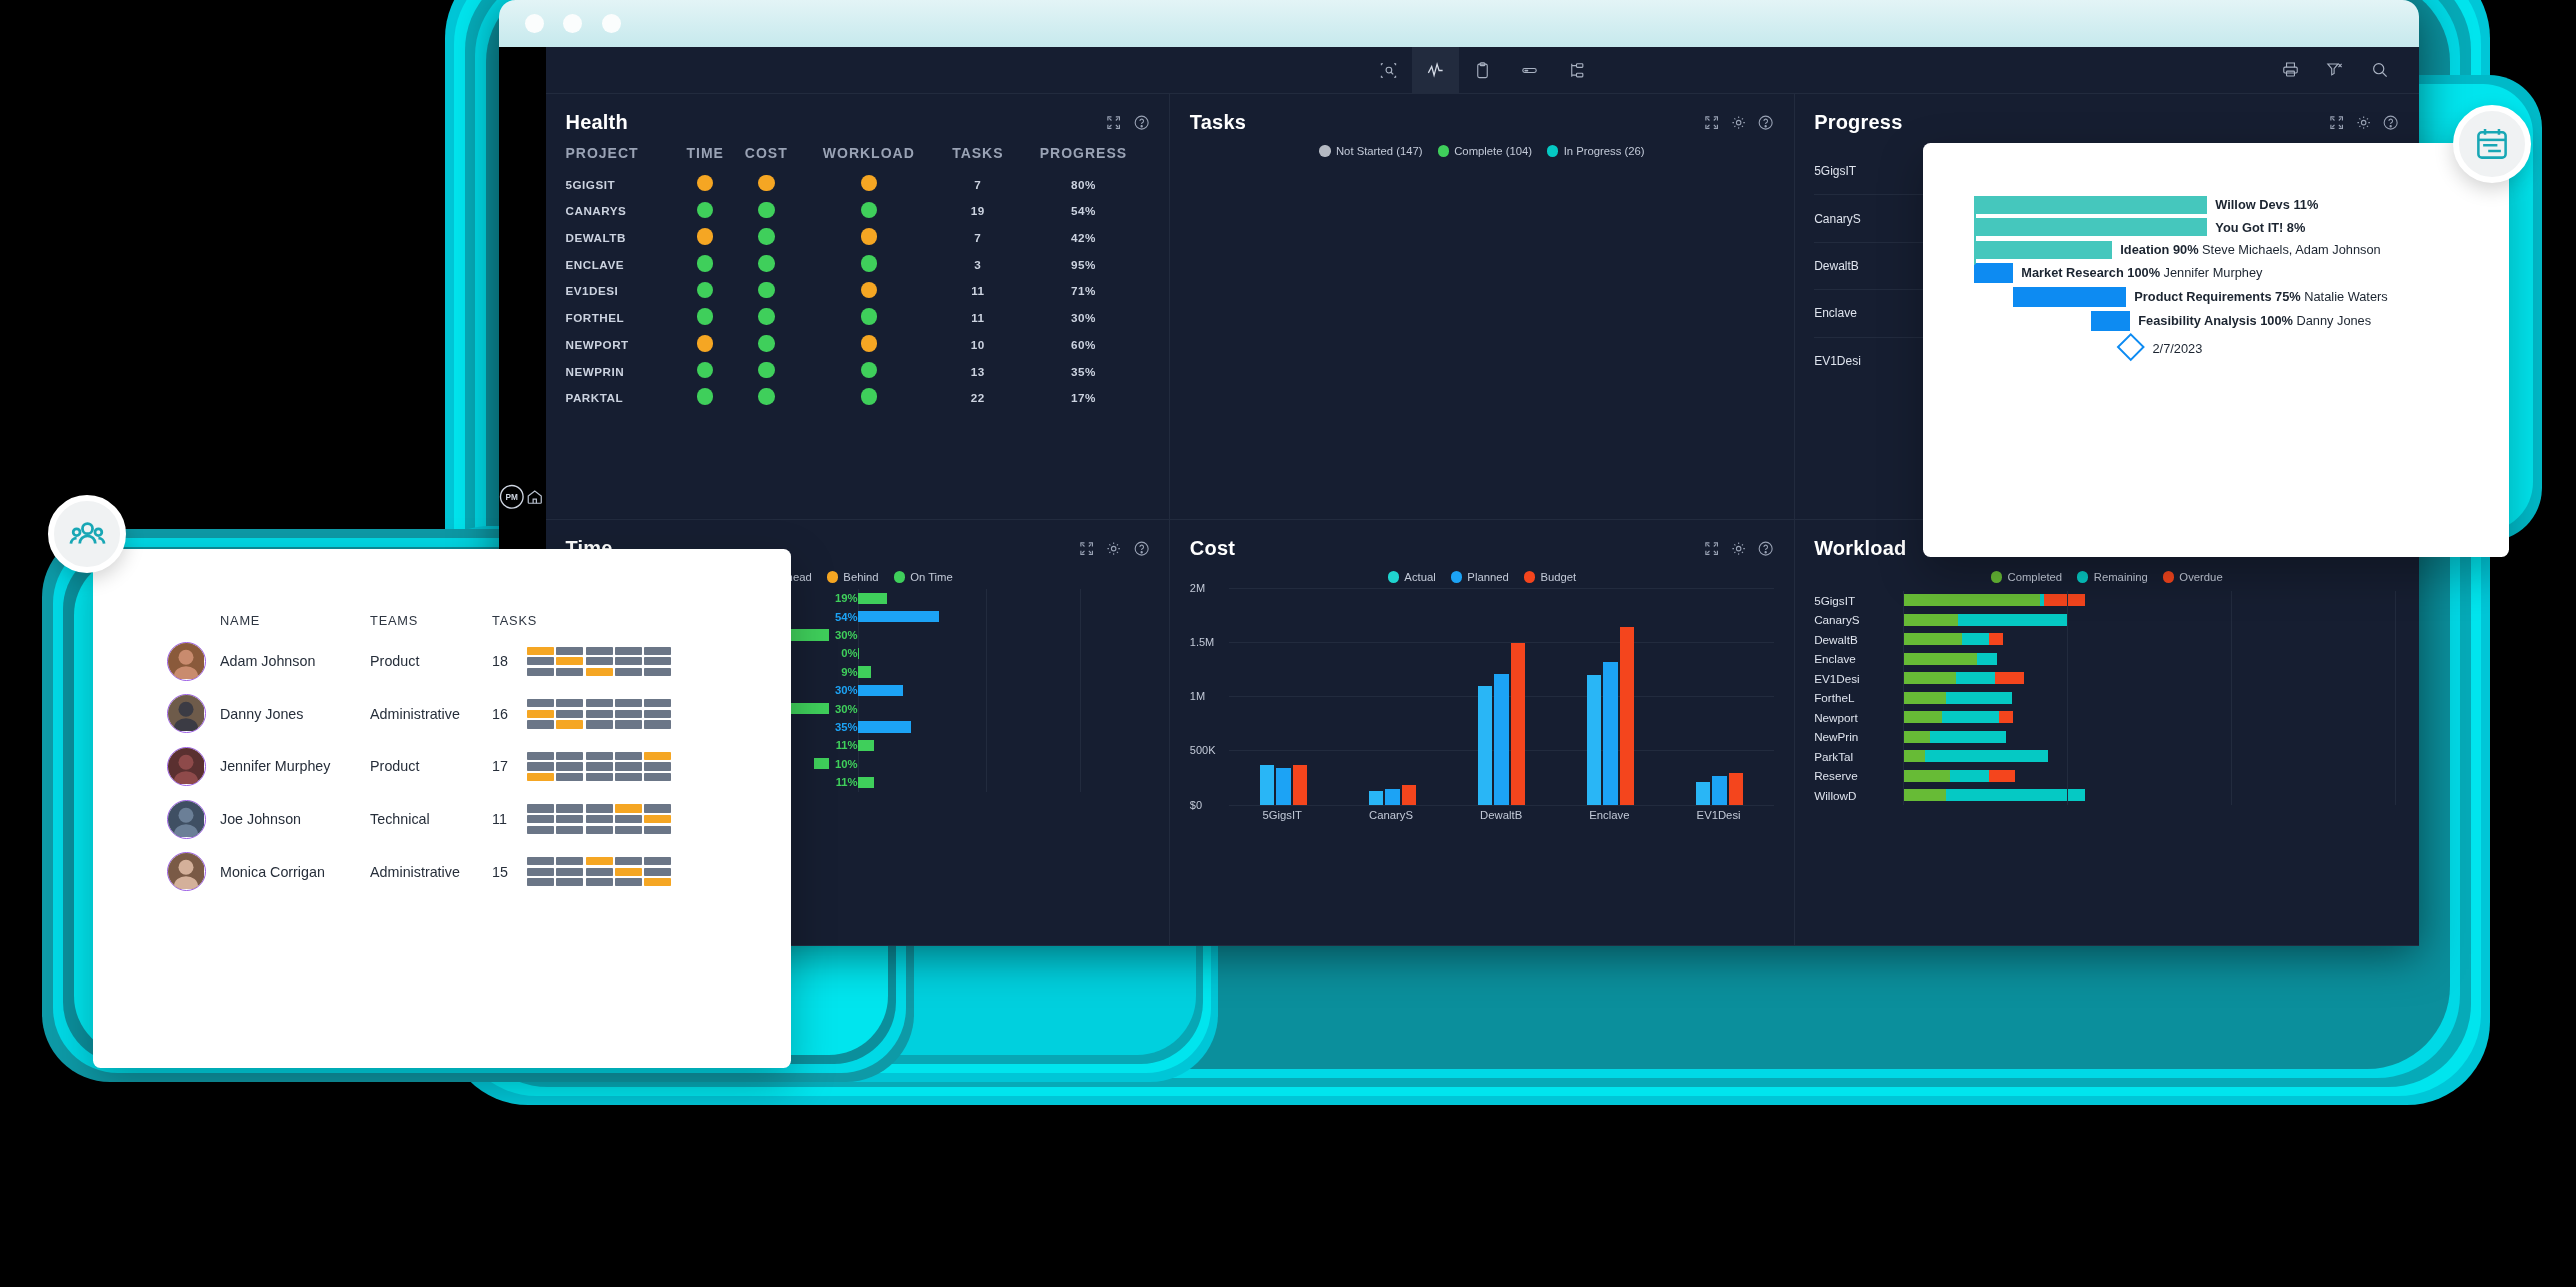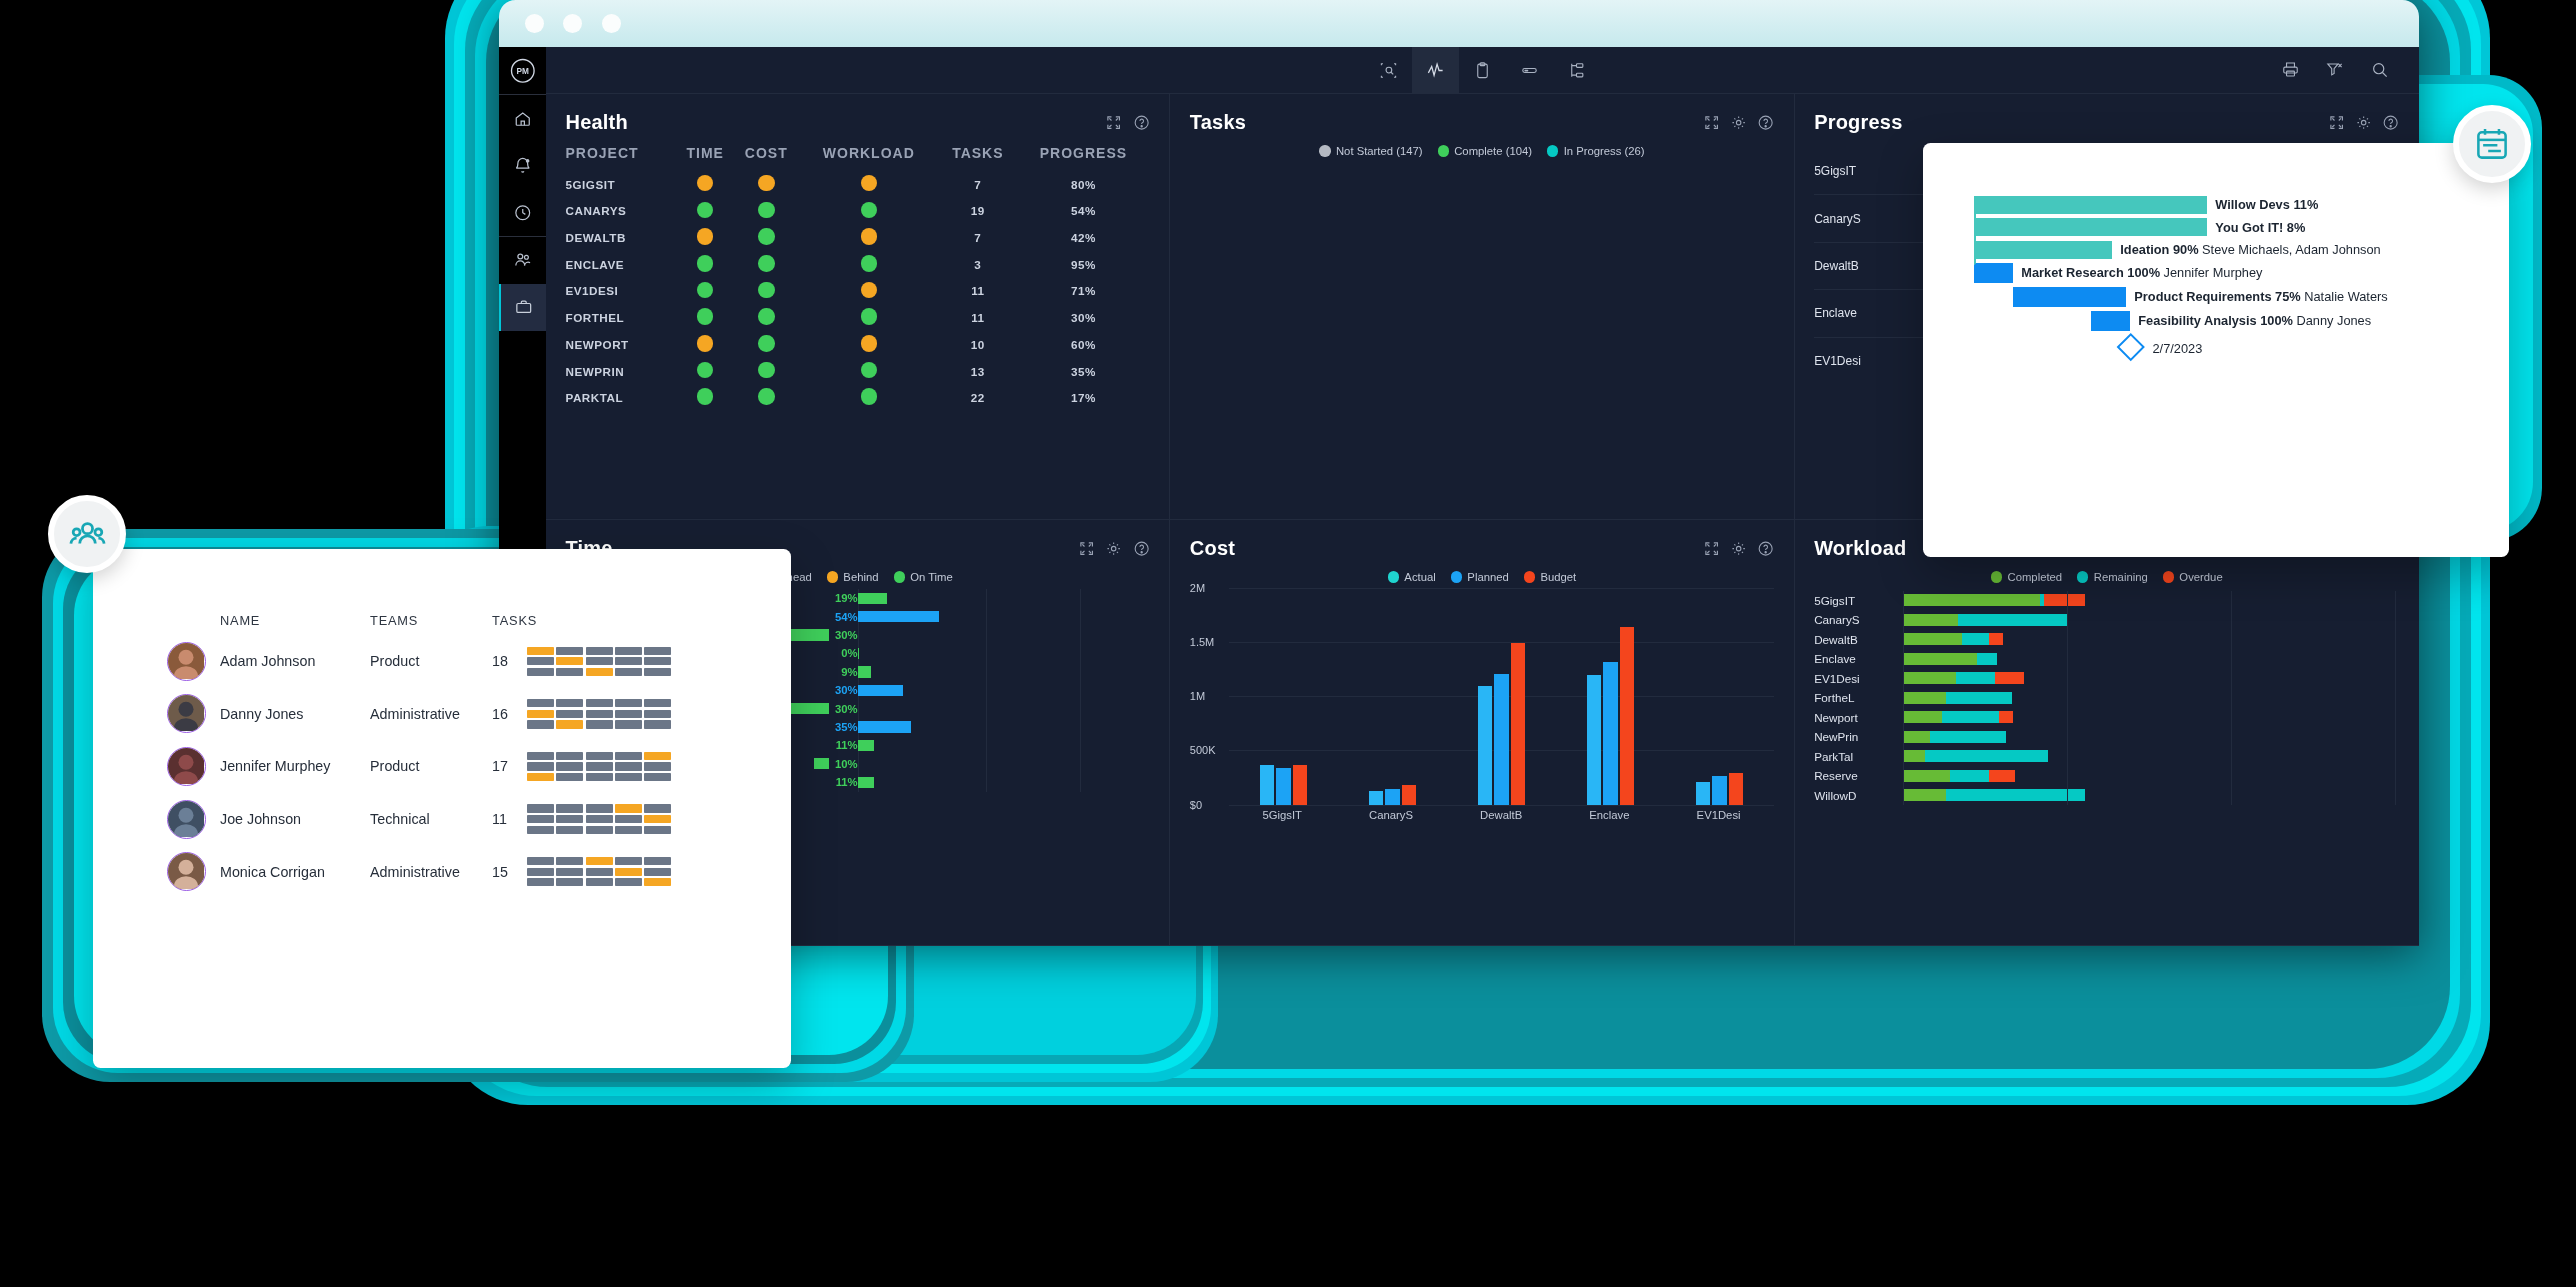--- a/index.html
+++ b/index.html
@@ -13,21 +13,21 @@
   
   .window { position:absolute; left:499px; top:0; width:1920px; height:946px;
     border-radius:16.5px 16.5px 0 0; overflow:hidden; box-shadow:0 7.5px 45px rgba(0,0,0,.5); }
   .titlebar { height:47px; background:linear-gradient(180deg,#e3f4f6,#c6e9ed);
     display:flex; align-items:center; padding-left:25.6px; gap:19.5px; }
   .dot { width:19px; height:19px; border-radius:50%; background:#fbfdfd; }
 
   .appbody { display:flex; height:899px; background:#161e31; }
 
   
-  .rail { width:47px; background:#000; display:flex; flex-direction:column; align-items:center; }
+  .rail { width:47px; background:#000; display:flex; align-items:center; }
   .rail .logo { height:47px; display:flex; align-items:center; justify-content:center; width:100%; }
   .rail .sep { width:100%; height:0.8px; background:#2a2f3c; }
   .railbtn { width:100%; height:47px; display:flex; align-items:center; justify-content:center; }
   .railbtn.active { background:#232c41; border-left:2.3px solid #00c6d7; }
 
   
   .maincol { flex:1; display:flex; flex-direction:column; min-width:0; }
   .toolbar { height:47px; background:#161e31; display:flex; align-items:center;
     justify-content:center; position:relative; border-bottom:0.8px solid #222b3e; }
   .tgroup { display:flex; align-items:center; gap:0; }

